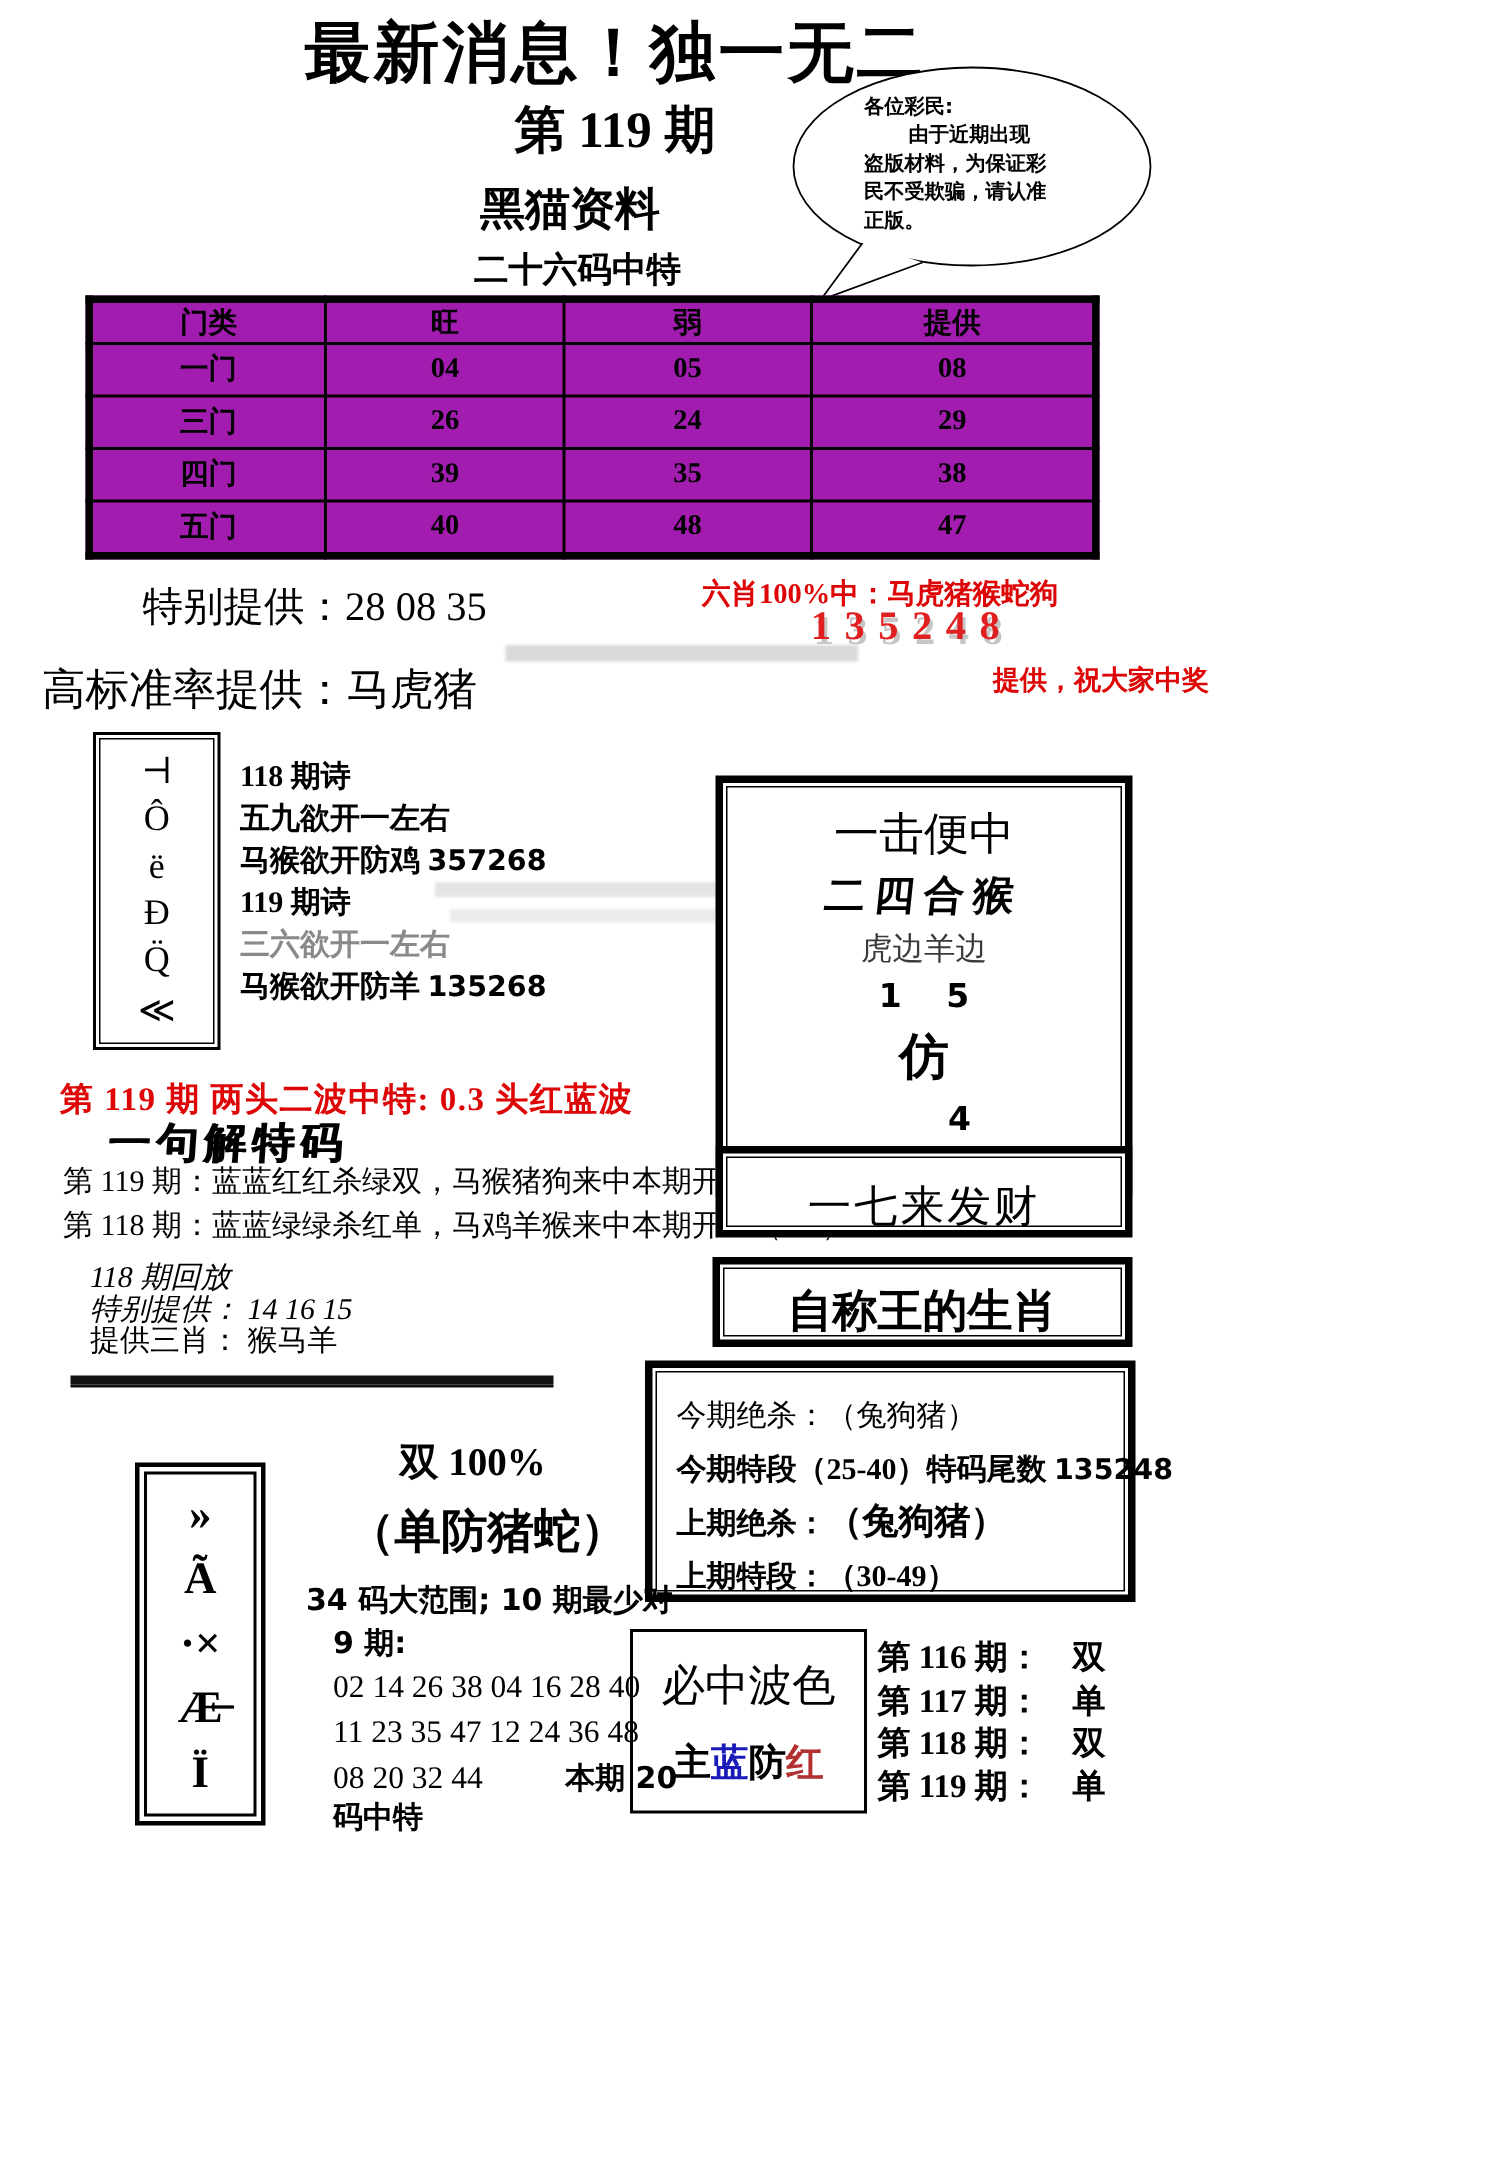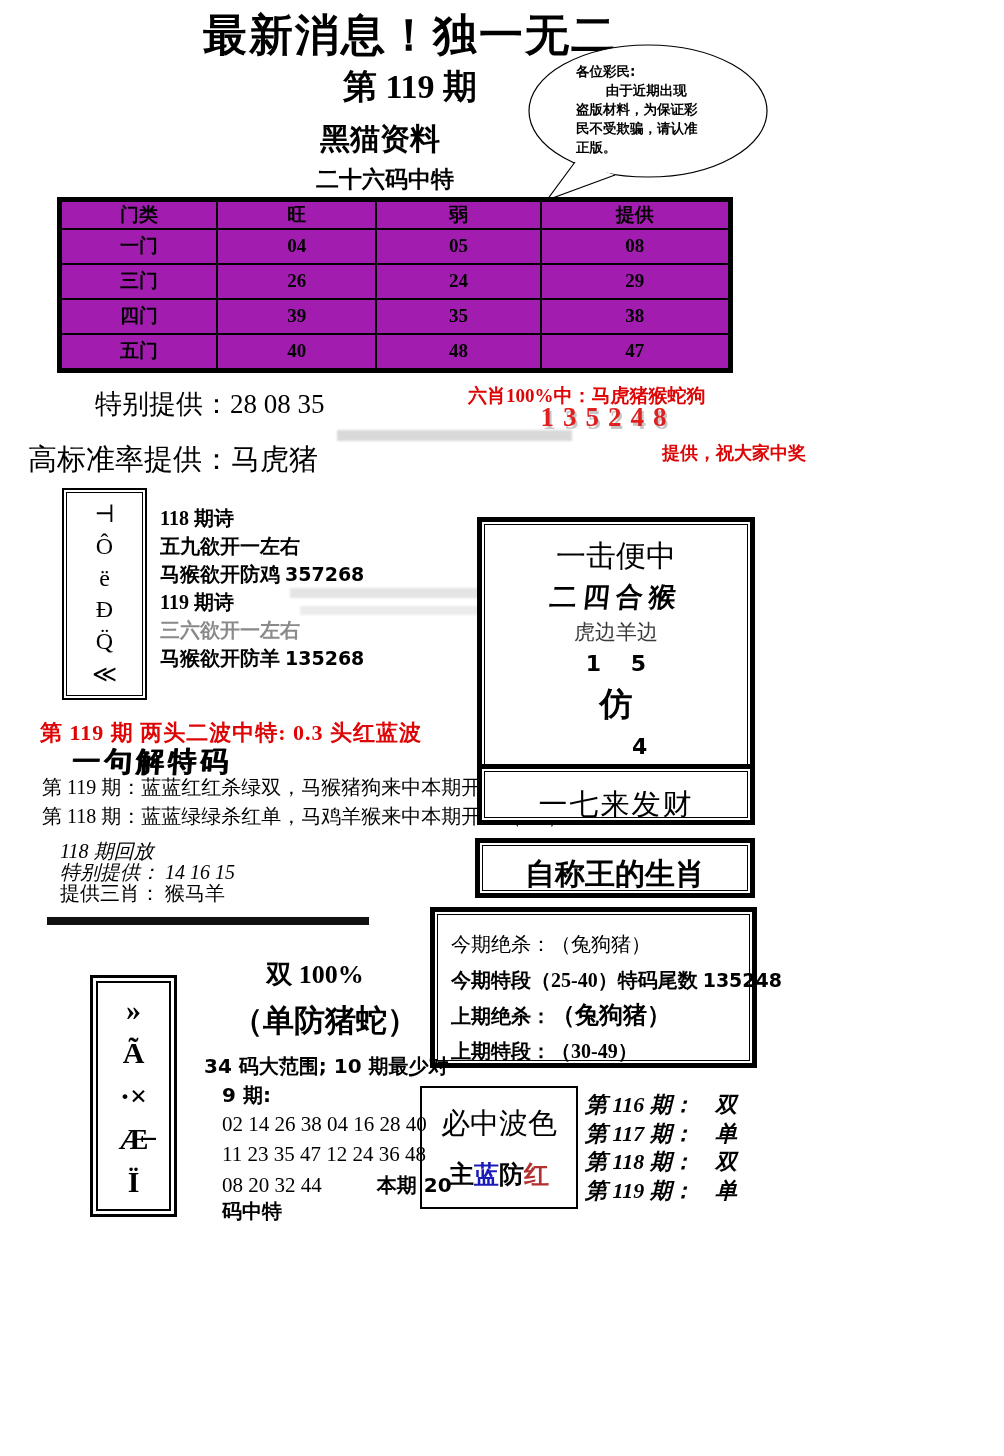--- a/index.html
+++ b/index.html
@@ -93,21 +93,21 @@
   .sym-box::before { content:""; position:absolute; inset:3px; border:2px solid #000; pointer-events:none; }
   .sym-stack { width:100%; height:100%; display:flex; flex-direction:column; align-items:center;
                justify-content:space-around; font-size:30px; font-weight:bold; padding:10px 0; }
 
   .wave-box { left:420px; top:1086px; width:158px; height:123px; border:2px solid #000; }
   .wave-title { left:0; right:0; top:16px; font-size:29px; }
   .wave-sub { left:0; right:0; top:70px; font-size:25px; font-weight:bold; }
   .blue { color:#1a1ab8; }
   .dred { color:#b23030; }
 
-  .history { left:585px; top:1091px; width:152px;font-style:italic; }
+  .history { left:585px; top:1091px; width:152px; }
   .hist-row { display:flex; justify-content:space-between; font-size:22px; font-weight:bold; line-height:28.5px; white-space:nowrap; }
 </style>
 </head>
 <body>
 
 <div class="abs ctr main-title">最新消息！独一无二</div>
 <div class="abs ctr issue">第 119 期</div>
 <div class="abs ctr source">黑猫资料</div>
 <div class="abs ctr subtitle">二十六码中特</div>
 

